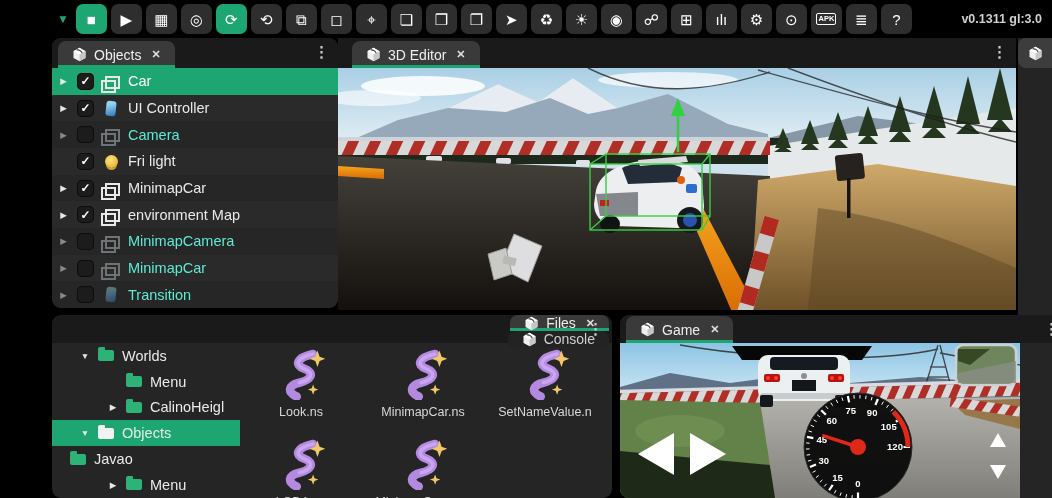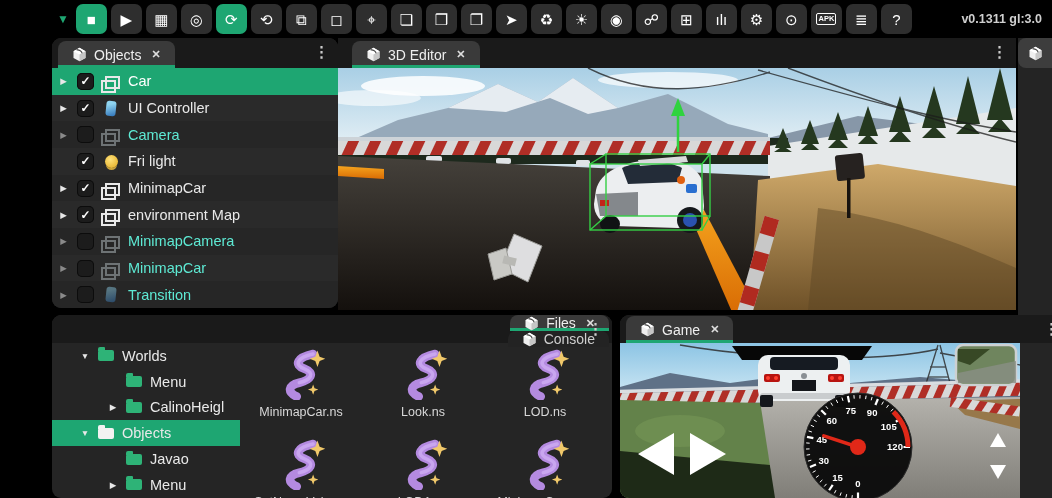--- a/index.html
+++ b/index.html
@@ -445,58 +445,49 @@
           <div class="frow" style="padding-left: 56px;">
             <span class="farrow">▶</span>
             <span class="folder"></span>
             <span style="white-space: nowrap;">CalinoHeigl</span>
           </div>
           <div class="frow sel" style="padding-left: 28px;">
             <span class="farrow">▼</span>
             <span class="folder"></span>
             <span style="white-space: nowrap;">Objects</span>
           </div>
-          <div class="frow" style="padding-left: 56px;">
+          <div class="frow" style="">
             <span class="farrow"></span>
             <span class="folder"></span>
             <span style="white-space: nowrap;">Javao</span>
           </div>
           <div class="frow" style="padding-left: 56px;">
             <span class="farrow">▶</span>
             <span class="folder"></span>
             <span style="white-space: nowrap;">Menu</span>
           </div>
         </div>
       <div id="file-grid" class="fgrid">
           <div class="fitem">
             <div><svg viewBox="0 0 60 60" style="width: 52px; height: 52px;">
                 <path d="M44 7 C26 11 21 19 34 24 C47 29 41 37 28 40 C15 43 14 51 25 56" fill="none" stroke="#b48ae0" stroke-width="10" stroke-linecap="round"></path>
                 <path d="M44 7 C26 11 21 19 34 24 C47 29 41 37 28 40" fill="none" stroke="#c9a6ef" stroke-width="4" stroke-linecap="round"></path>
                 <path d="M49 3 L51.5 10 L58 12.5 L51.5 15 L49 22 L46.5 15 L40 12.5 L46.5 10 Z" fill="#f0c86a"></path>
                 <path d="M44 42 L45.6 46.4 L50 48 L45.6 49.6 L44 54 L42.4 49.6 L38 48 L42.4 46.4 Z" fill="#f0c86a"></path>
               </svg></div>
-            <div class="flabel">MinimapCar.ns</div>
+            <div class="flabel">Look.ns</div>
           </div>
           <div class="fitem">
             <div><svg viewBox="0 0 60 60" style="width: 52px; height: 52px;">
                 <path d="M44 7 C26 11 21 19 34 24 C47 29 41 37 28 40 C15 43 14 51 25 56" fill="none" stroke="#b48ae0" stroke-width="10" stroke-linecap="round"></path>
                 <path d="M44 7 C26 11 21 19 34 24 C47 29 41 37 28 40" fill="none" stroke="#c9a6ef" stroke-width="4" stroke-linecap="round"></path>
                 <path d="M49 3 L51.5 10 L58 12.5 L51.5 15 L49 22 L46.5 15 L40 12.5 L46.5 10 Z" fill="#f0c86a"></path>
                 <path d="M44 42 L45.6 46.4 L50 48 L45.6 49.6 L44 54 L42.4 49.6 L38 48 L42.4 46.4 Z" fill="#f0c86a"></path>
               </svg></div>
-            <div class="flabel">Look.ns</div>
-          </div>
-          <div class="fitem">
-            <div><svg viewBox="0 0 60 60" style="width: 52px; height: 52px;">
-                <path d="M44 7 C26 11 21 19 34 24 C47 29 41 37 28 40 C15 43 14 51 25 56" fill="none" stroke="#b48ae0" stroke-width="10" stroke-linecap="round"></path>
-                <path d="M44 7 C26 11 21 19 34 24 C47 29 41 37 28 40" fill="none" stroke="#c9a6ef" stroke-width="4" stroke-linecap="round"></path>
-                <path d="M49 3 L51.5 10 L58 12.5 L51.5 15 L49 22 L46.5 15 L40 12.5 L46.5 10 Z" fill="#f0c86a"></path>
-                <path d="M44 42 L45.6 46.4 L50 48 L45.6 49.6 L44 54 L42.4 49.6 L38 48 L42.4 46.4 Z" fill="#f0c86a"></path>
-              </svg></div>
-            <div class="flabel">LOD.ns</div>
+            <div class="flabel">MinimapCar.ns</div>
           </div>
           <div class="fitem">
             <div><svg viewBox="0 0 60 60" style="width: 52px; height: 52px;">
                 <path d="M44 7 C26 11 21 19 34 24 C47 29 41 37 28 40 C15 43 14 51 25 56" fill="none" stroke="#b48ae0" stroke-width="10" stroke-linecap="round"></path>
                 <path d="M44 7 C26 11 21 19 34 24 C47 29 41 37 28 40" fill="none" stroke="#c9a6ef" stroke-width="4" stroke-linecap="round"></path>
                 <path d="M49 3 L51.5 10 L58 12.5 L51.5 15 L49 22 L46.5 15 L40 12.5 L46.5 10 Z" fill="#f0c86a"></path>
                 <path d="M44 42 L45.6 46.4 L50 48 L45.6 49.6 L44 54 L42.4 49.6 L38 48 L42.4 46.4 Z" fill="#f0c86a"></path>
               </svg></div>
             <div class="flabel">SetNameValue.n</div>
           </div>

